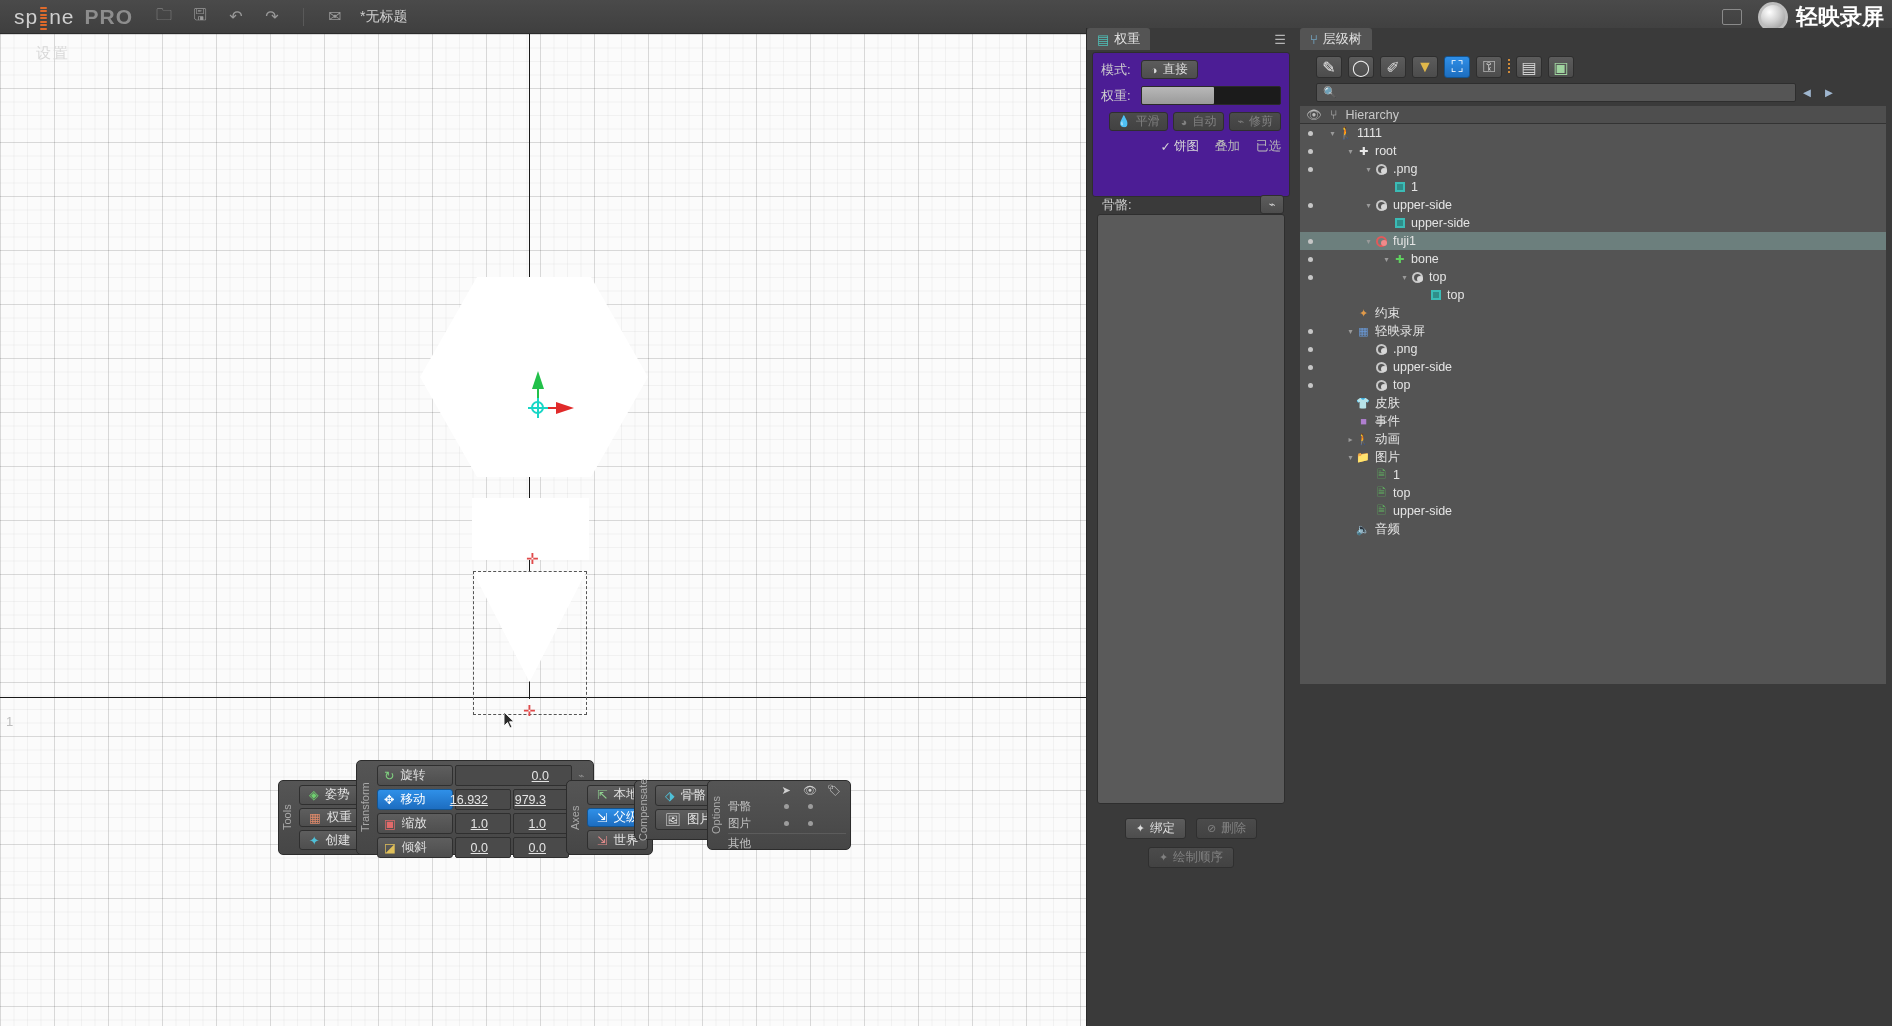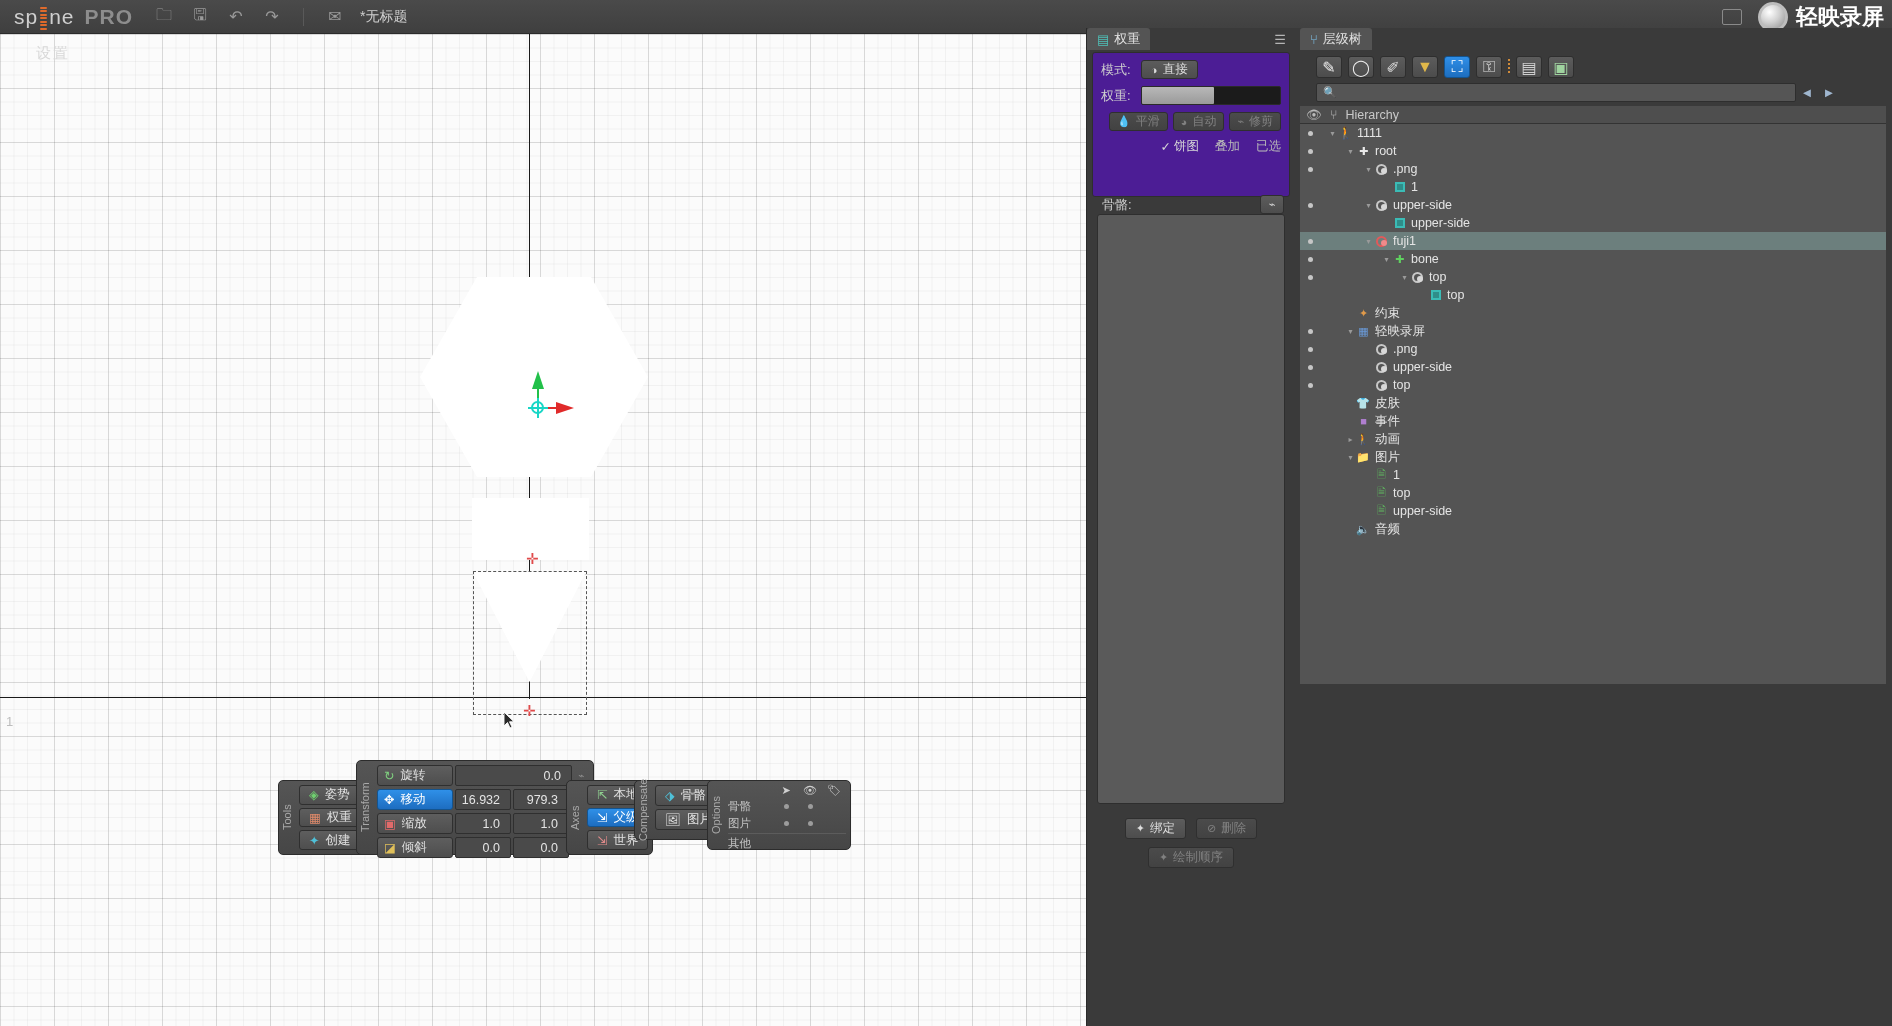--- a/index.html
+++ b/index.html
@@ -166,22 +166,22 @@
   .tbtn.on { background: linear-gradient(#2f90e8,#1d6dc0); border-color: #14548f; color: #fff; }
 
   #toolsDock { left: 278px; top: 780px; height: 75px; }
   #transformDock { left: 356px; top: 760px; height: 95px; }
   .trow2 { display: flex; align-items: center; gap: 2px; }
   .tlbl { width: 76px; height: 21px; display: flex; align-items: center; gap: 6px; padding: 0 6px;
           background: linear-gradient(#5e5e5e,#4e4e4e); border: 1px solid #2f2f2f; border-radius: 3px;
           font-size: 12.5px; color: #e0e0e0; }
   .tlbl.on { background: linear-gradient(#2f90e8,#1d6dc0); border-color: #14548f; color: #fff; }
   .tnum { width: 56px; height: 21px; background: #4a4a4a; border: 1px solid #2f2f2f; border-radius: 2px;
-          display: flex; align-items: center; justify-content: flex-end; padding-right: 10px;
-          font-size: 12.5px; color: #e4e4e4; }
+          display: flex; align-items: center; justify-content: flex-end; padding-right: 22px;
+          font-size: 12.5px; color: #e4e4e4; text-decoration: underline; }
   .tkey { width: 15px; height: 21px; display: flex; align-items: center; justify-content: center;
           font-size: 10px; color: #8e8e8e; }
   #axesDock { left: 566px; top: 780px; height: 75px; }
   #compDock { left: 634px; top: 780px; height: 60px; }
   #optionsDock { left: 707px; top: 780px; height: 70px; }
   #optionsDock .optgrid { display: grid; grid-template-columns: 46px 24px 24px 24px; font-size: 11.5px;
                           color: #c2c2c2; align-items: center; padding: 3px 4px; row-gap: 2px; }
   #optionsDock .odot { width: 5px; height: 5px; border-radius: 50%; background: #9c9c9c; margin: 0 auto; }
   #optionsDock .ohdr { text-align: center; color: #d0d0d0; font-size: 11px; }
   .optline { grid-column: 1 / -1; height: 1px; background: #5c5c5c; }

